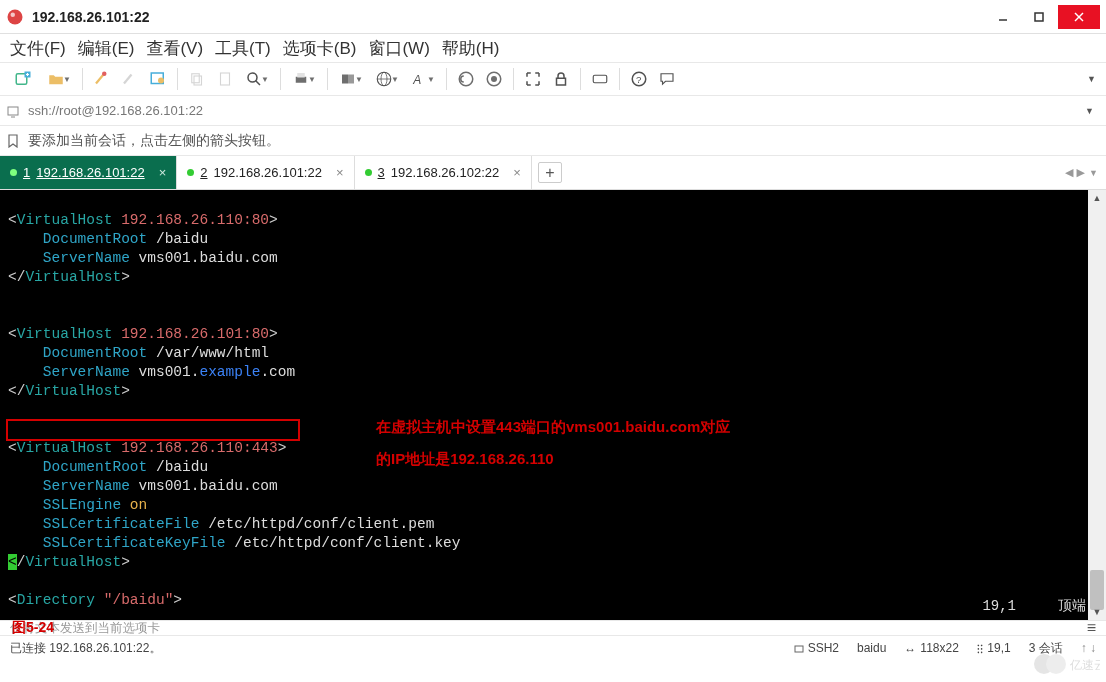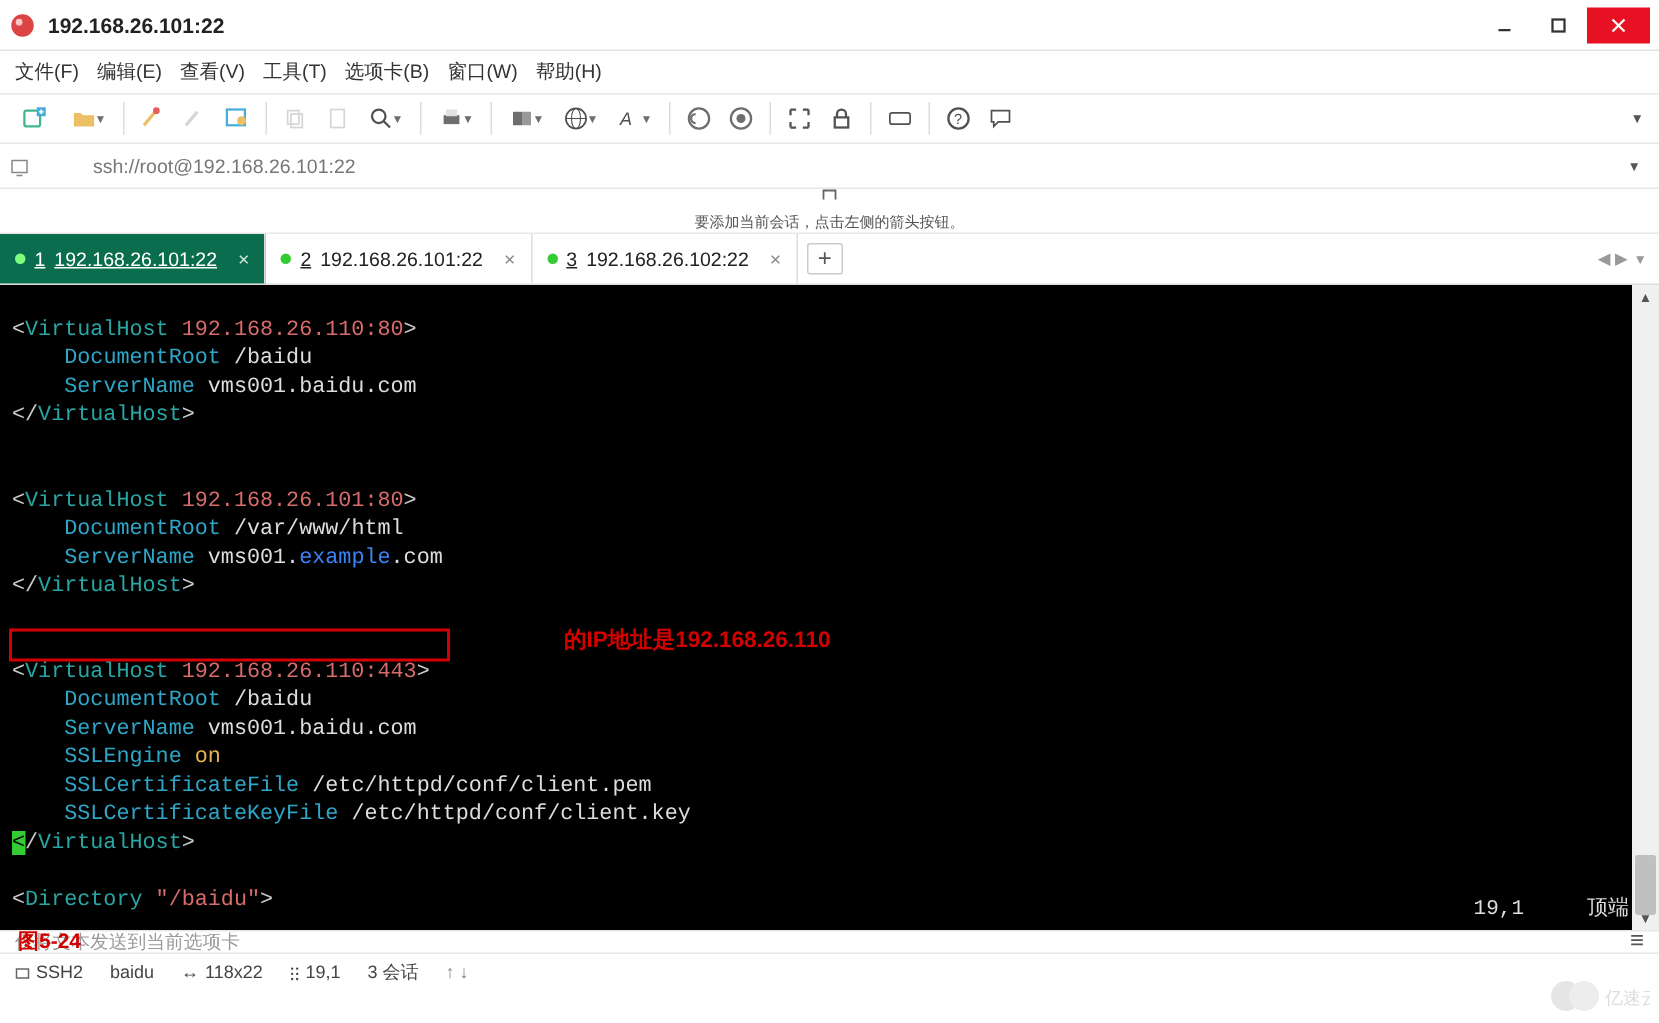--- a/index.html
+++ b/index.html
@@ -5,31 +5,31 @@
   * { margin: 0; padding: 0; box-sizing: border-box; }
   body { font-family: "Microsoft YaHei", Arial, sans-serif; font-size: 13px; background: #fff; width: 1106px; height: 682px; overflow: hidden; position: relative; }
   .titlebar { height: 34px; background: #fff; display: flex; align-items: center; padding: 0 6px; border-bottom: 1px solid #e0e0e0; }
   .titlebar .logo { width: 18px; height: 18px; margin-right: 8px; }
   .titlebar .title-main { font-weight: bold; font-size: 14px; color: #222; margin-right: 14px; }
   .titlebar .title-sub { color: #888; font-size: 13px; }
   .titlebar .win-controls { margin-left: auto; display: flex; }
   .titlebar .win-btn { width: 34px; height: 24px; display: flex; align-items: center; justify-content: center; margin-left: 2px; }
   .titlebar .win-btn.close { background: #e81123; color: #fff; width: 42px; }
   .titlebar .win-btn svg { display: block; }
-  .menubar { height: 28px; display: flex; align-items: center; padding: 0 10px; gap: 12px; color: #333; font-size: 13px; text-align: center; }
+  .menubar { height: 28px; display: flex; align-items: center; padding: 0 10px; gap: 12px; color: #333; font-size: 17px; text-align: center; }
   .menubar span { cursor: default; }
   .toolbar { height: 34px; border-top: 1px solid #e8e8e8; border-bottom: 1px solid #e8e8e8; display: flex; align-items: center; padding: 0 6px; gap: 2px; }
   .toolbar .tbtn { width: 26px; height: 26px; display: flex; align-items: center; justify-content: center; opacity: 0.85; }
   .toolbar .tbtn.wide { width: 34px; }
   .toolbar .sep { width: 1px; height: 22px; background: #ddd; margin: 0 4px; }
   .toolbar .dd { font-size: 8px; color: #555; margin-left: -2px; }
   .addrbar { height: 30px; border-bottom: 1px solid #e8e8e8; display: flex; align-items: center; padding: 0 6px; gap: 8px; color: #777; }
-  .addrbar .url { flex: 1; margin-left: 34px; }
+  .addrbar .url { flex: 1; }
   .addrbar .dd2 { font-size: 9px; color: #555; padding: 0 6px; }
-  .hintbar { height: 30px; border-bottom: 1px solid #e8e8e8; display: flex; align-items: center; padding: 0 6px; gap: 8px; color: #555; font-size: 10px; flex-direction: column; }
+  .hintbar { height: 30px; border-bottom: 1px solid #e8e8e8; display: flex; align-items: center; padding: 0 6px; gap: 8px; color: #555; font-size: 14px; }
   .tabbar { height: 34px; background: #fff; display: flex; align-items: stretch; border-bottom: 1px solid #ddd; position: relative; }
   .tab { display: flex; align-items: center; padding: 0 10px; gap: 6px; border-right: 1px solid #ddd; font-size: 13px; position: relative; }
   .tab.active { background: #0a6e4e; color: #fff; }
   .tab .dot { width: 7px; height: 7px; border-radius: 50%; background: #33cc33; }
   .tab.active .dot { background: #7fff7f; }
   .tab .num { color: #222; text-decoration: underline; }
   .tab.active .num { color: #fff; }
   .tab .ip { color: #222; }
   .tab.active .ip { color: #fff; text-decoration: underline; }
   .tab .x { margin-left: 8px; color: #888; font-size: 13px; }
@@ -288,38 +288,40 @@
     <span class="key">DocumentRoot</span> <span class="val">/baidu</span>
     <span class="key">ServerName</span> <span class="val">vms001.baidu.com</span>
     <span class="key">SSLEngine</span> <span class="on">on</span>
     <span class="key">SSLCertificateFile</span> <span class="val">/etc/httpd/conf/client.pem</span>
     <span class="key">SSLCertificateKeyFile</span> <span class="val">/etc/httpd/conf/client.key</span>
 <span class="greenbg">&lt;</span><span class="lt">/</span><span class="tag">VirtualHost</span><span class="lt">&gt;</span>
 
 <span class="lt">&lt;</span><span class="tag">Directory</span> <span class="q">"/baidu"</span><span class="lt">&gt;</span>
 <div class="highlight-box"></div>
 <div class="annotation">
+  <div>在虚拟主机中设置443端口的vms001.baidu.com对应</div>
   <div>的IP地址是192.168.26.110</div>
 </div>
 <div class="cursorpos">19,1</div>
 <div class="topword">顶端</div>
 </div>
 <div class="terminal-scrollbar">
   <div class="arrow up">▲</div>
   <div class="thumb"></div>
   <div class="arrow down">▼</div>
 </div>
 
 <div class="inputbar">
   <span>仅将文本发送到当前选项卡</span>
   <span class="figlabel">图5-24</span>
   <span class="menu-icon">≡</span>
 </div>
 
 <div class="statusbar">
+  <span class="left">已连接 192.168.26.101:22。</span>
   <span class="cell">
       <svg width="10" height="10">
         <rect x="1" y="3" width="8" height="6" fill="none" stroke="#666"></rect>
       </svg>
       <span>SSH2</span>
     </span>
   <span class="cell">baidu</span>
   <span class="cell">↔ <span>118x22</span></span>
   <span class="cell">⁝⁝ <span>19,1</span></span>
   <span class="cell">3 会话</span>

